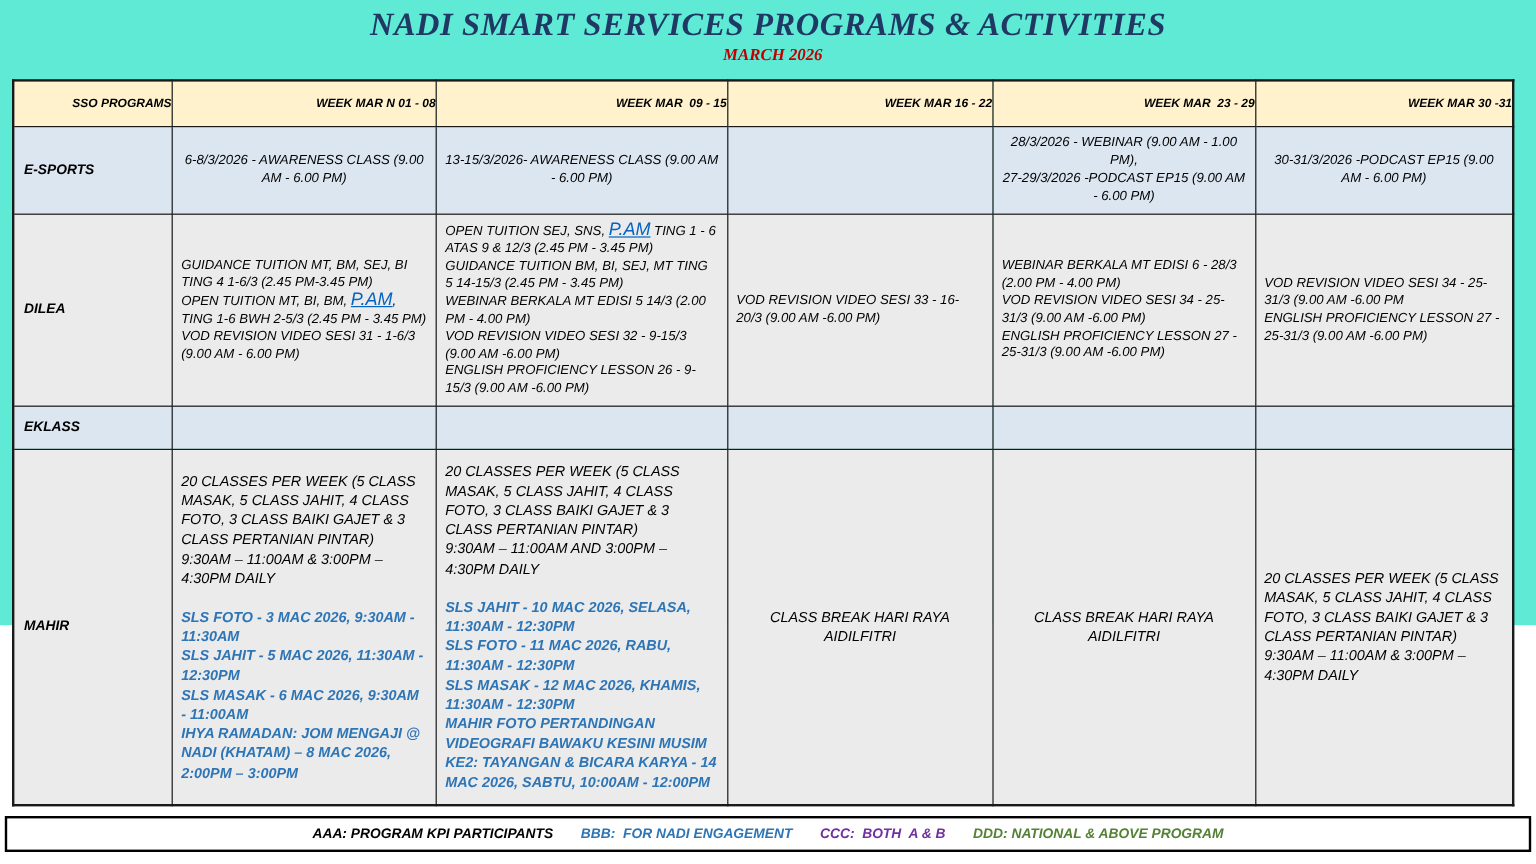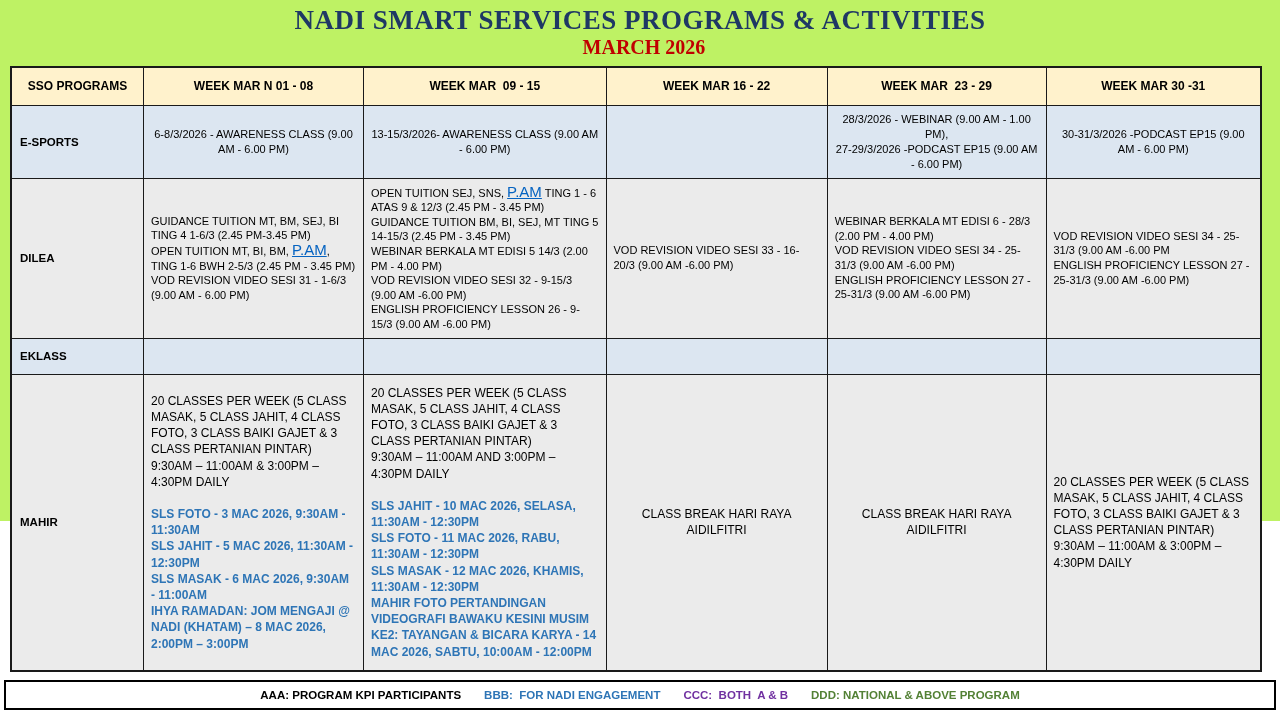--- a/index.html
+++ b/index.html
@@ -2,59 +2,59 @@
 <html><head>
 <meta charset="utf-8">
 <style>
   * { margin: 0; padding: 0; box-sizing: border-box; }
   html, body { background: #ffffff; }
   body {
     width: 1280px; height: 720px;
     font-family: "Liberation Sans", sans-serif;
     overflow: hidden;
   }
-  .page { width: 1280px; height: 521px; position: relative; background: #bef264; }
+  .page { width: 1280px; height: 521px; position: relative; background: #5eead4; font-style: italic; }
 
   .page-title {
     text-align: center;
     font-family: "Liberation Serif", serif;
     font-weight: bold;
     font-size: 27px;
     letter-spacing: 0.5px;
     color: #1F3864;
     padding-top: 5px;
     line-height: 30px;
   }
   .page-subtitle {
     text-align: center;
     font-family: "Liberation Serif", serif;
     font-weight: bold;
-    font-size: 20px;
+    font-size: 14px;
     color: #C00000;
     line-height: 24px;
     padding-left: 8px;
   }
 
   table.schedule {
     border-collapse: collapse;
     table-layout: fixed;
     width: 1252px;
     margin: 7px 18px 0 10px;
     border: 2.5px solid #1a1a1a;
   }
   table.schedule th, table.schedule td {
     border: 1.5px solid #1a1a1a;
     vertical-align: middle;
   }
   th.hdr {
     background: #FFF2CC;
-    font-size: 12px;
+    font-size: 10px;
     font-weight: bold;
     color: #000;
-    text-align: center;
+    text-align: right;
     white-space: pre;
     height: 38px;
   }
   .r-esports { height: 73px; }
   .r-dilea  { height: 160px; }
   .r-eklass { height: 36px; }
   .r-mahir  { height: 297px; }
 
   .row-blue td { background: #DCE6F1; }
   .row-gray td { background: #EBEBEB; }

